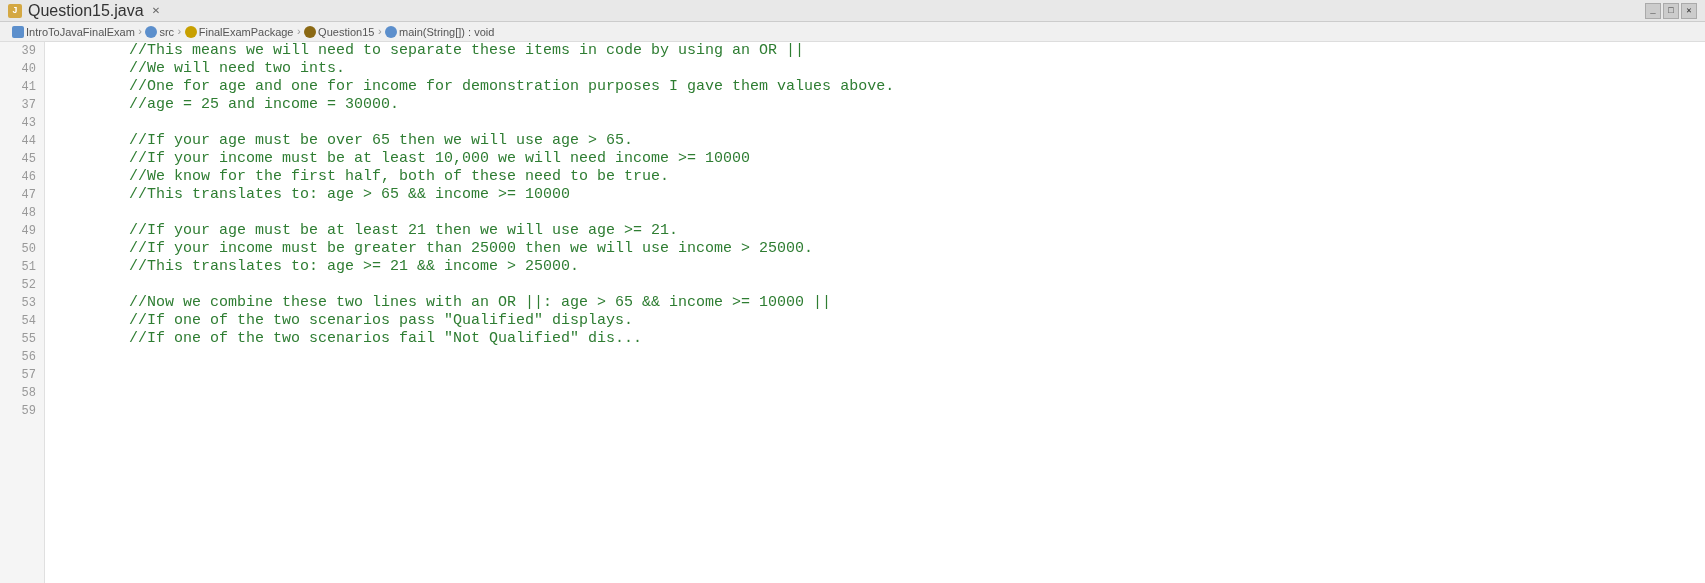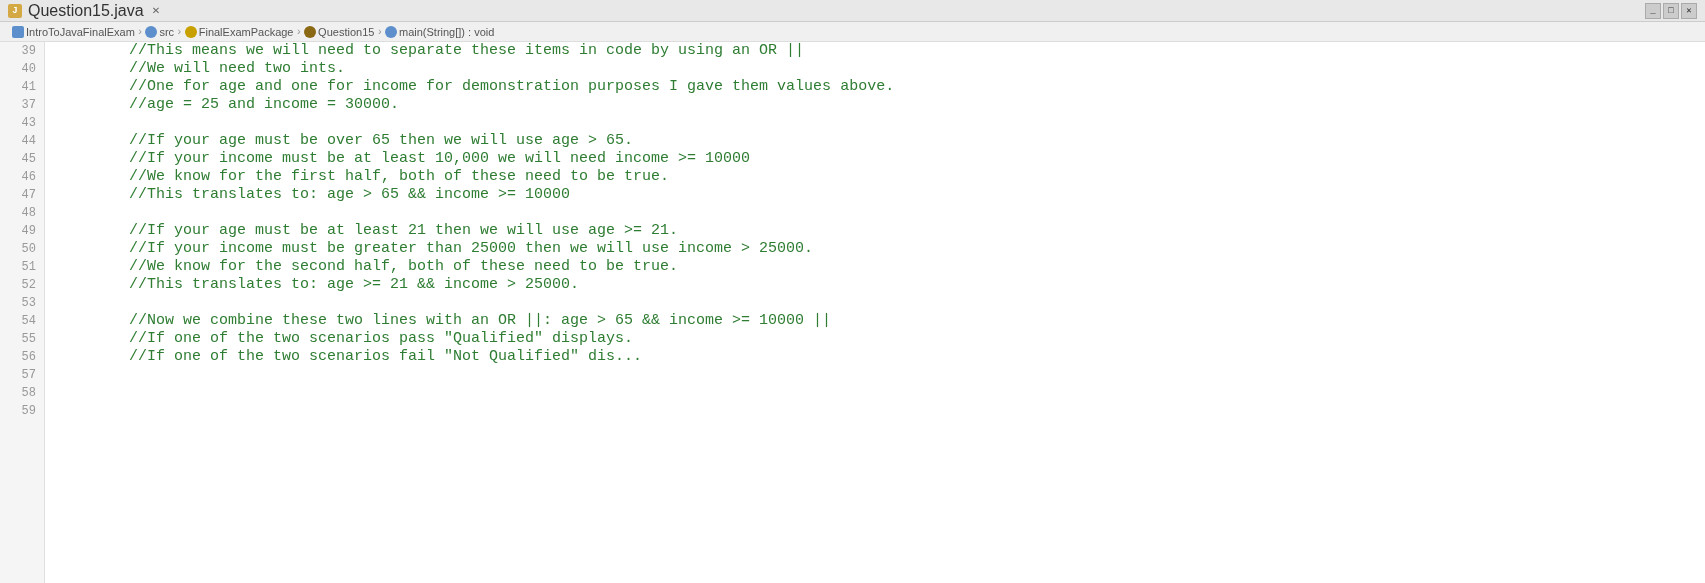--- a/index.html
+++ b/index.html
@@ -260,23 +260,20 @@
           <div class="code-line">
             <span class="code-text"></span>
           </div>
           <div class="code-line">
             <span class="code-text">        //If your age must be at least 21 then we will use age &gt;= 21.</span>
           </div>
           <div class="code-line">
             <span class="code-text">        //If your income must be greater than 25000 then we will use income &gt; 25000.</span>
           </div>
           <div class="code-line">
-            <span class="code-text">        //We know for the second half, both of these need to be true.</span>
-          </div>
-          <div class="code-line">
             <span class="code-text">        //This translates to: age &gt;= 21 &amp;&amp; income &gt; 25000.</span>
           </div>
           <div class="code-line">
             <span class="code-text"></span>
           </div>
           <div class="code-line">
             <span class="code-text">        //Now we combine these two lines with an OR ||: age &gt; 65 &amp;&amp; income &gt;= 10000 ||</span>
           </div>
           <div class="code-line">
             <span class="code-text">        //If one of the two scenarios pass "Qualified" displays.</span>

